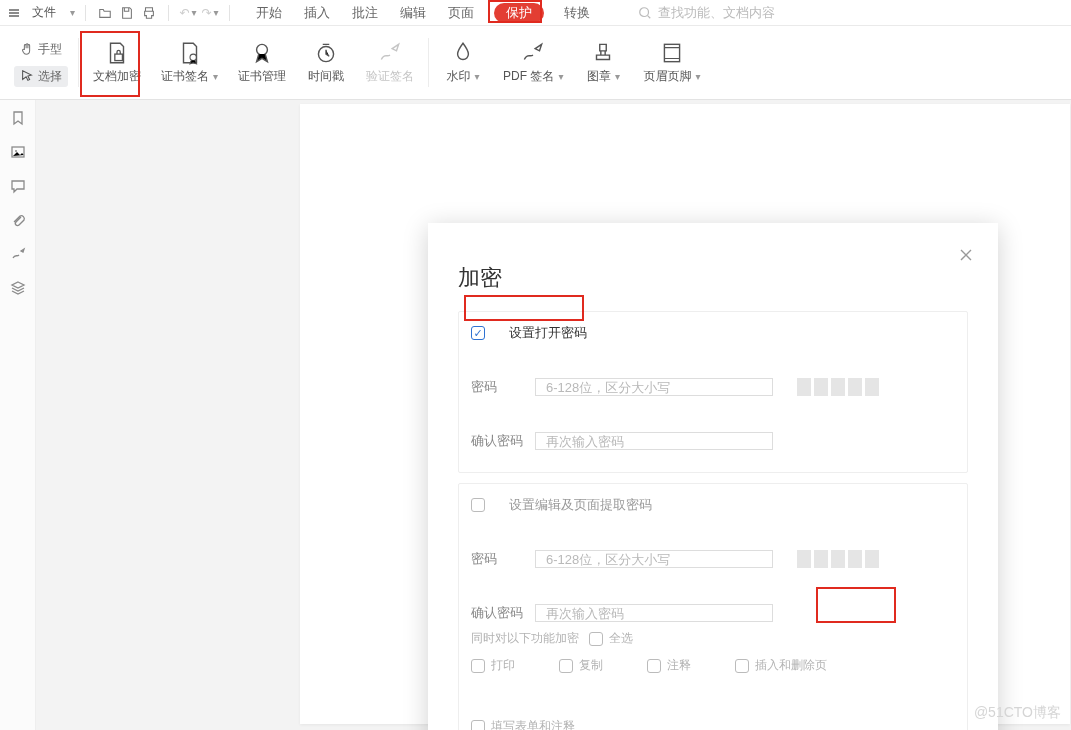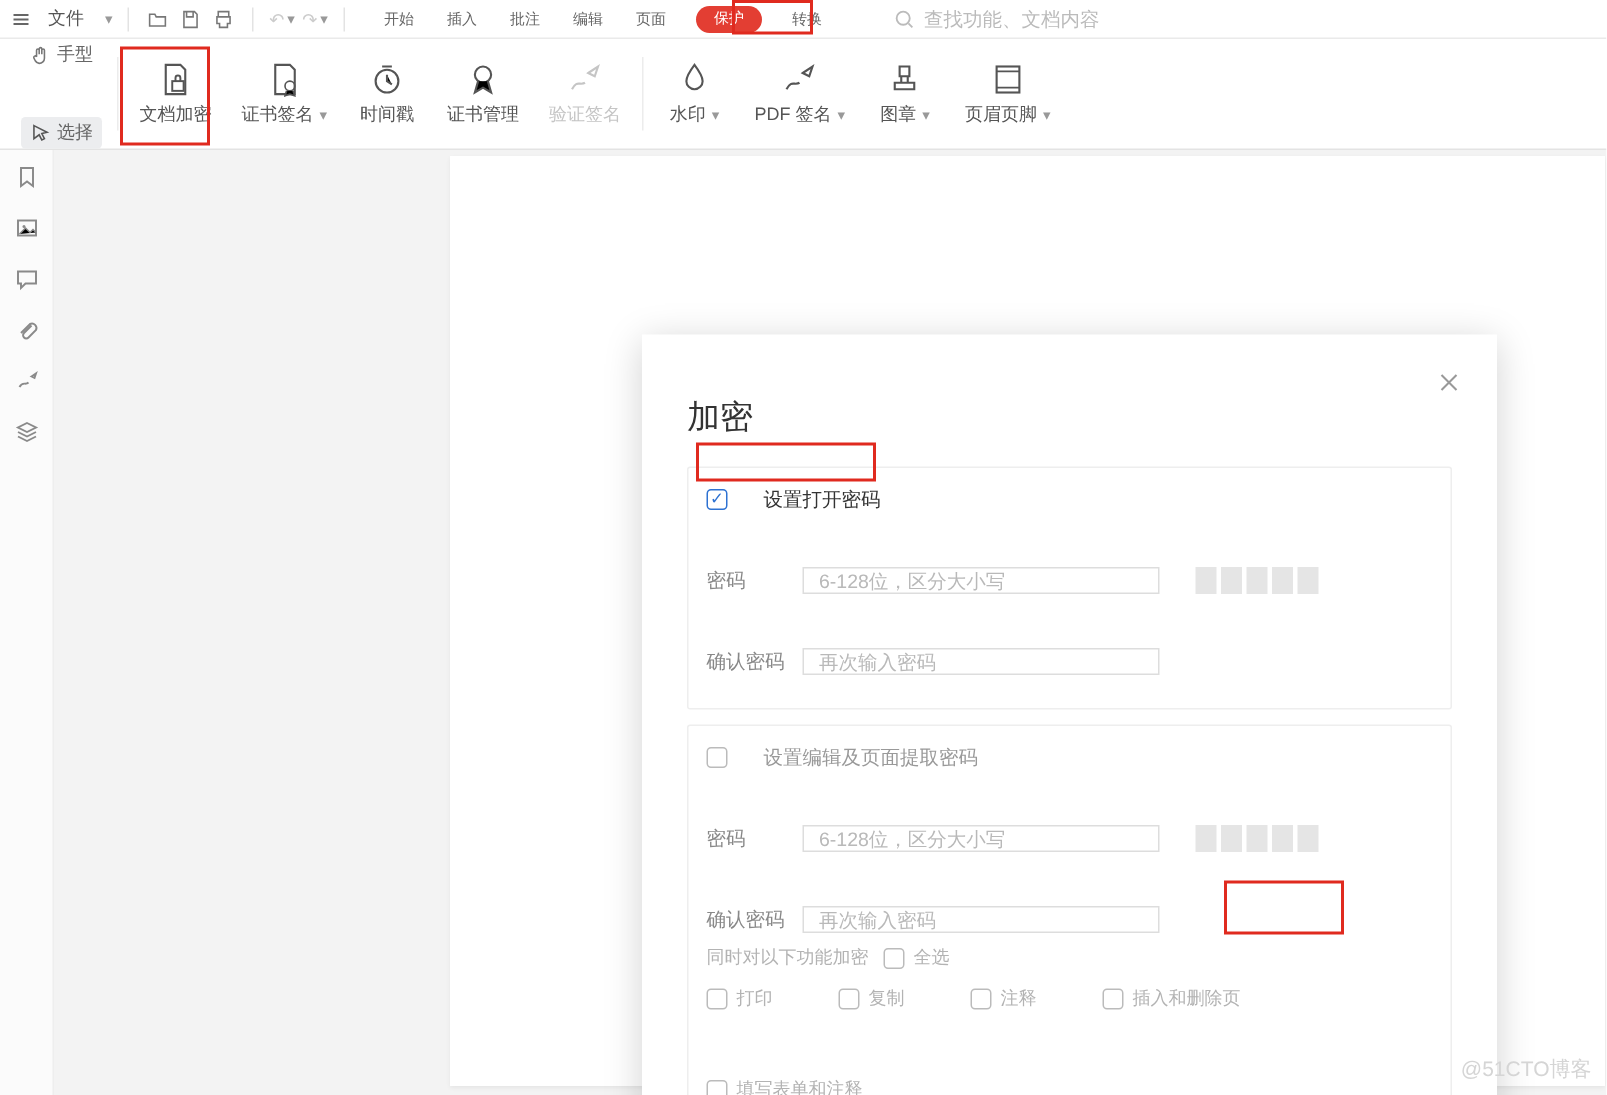--- a/index.html
+++ b/index.html
@@ -1,30 +1,30 @@
 <!DOCTYPE html>
 <html><head>
 <meta charset="utf-8">
 <style>
   * { box-sizing: border-box; font-family: "Microsoft YaHei", sans-serif; }
   body { margin:0; width:1071px; height:730px; background:#fff; overflow:hidden; color:#333; font-size:12px; position:relative; }
   .topbar { height:26px; background:#fff; border-bottom:1px solid #eaeaea; display:flex; align-items:center; padding:0 8px; gap:4px; }
   .file-menu { display:flex; align-items:center; gap:12px; color:#555; cursor:pointer; }
   .vsep { width:1px; height:16px; background:#e3e3e3; margin:0 6px; }
   .top-icon { color:#6b6b6b; cursor:pointer; width:18px; height:18px; display:flex; align-items:center; justify-content:center; }
-  .menu-tabs { display:flex; gap:18px; margin-left:14px; font-size:10px; color:#666; }
+  .menu-tabs { display:flex; align-items:center; gap:18px; margin-left:14px; font-size:13px; color:#666; }
   .menu-tab { cursor:pointer; padding:2px 2px; }
   .menu-tab.active { background:#e33e33; color:#fff; border-radius:10px; padding:1px 12px; }
   .search-wrap { margin-left:42px; display:flex; align-items:center; gap:6px; color:#bbb; font-size:13px; }
   .ribbon { height:74px; background:#fff; border-bottom:1px solid #e3e3e3; display:flex; align-items:stretch; padding:0 8px; }
   .tool-col { display:flex; flex-direction:column; align-items:center; justify-content:center; padding:0 10px; gap:2px; cursor:pointer; min-width:60px; }
   .tool-col svg { color:#555; }
   .tool-col .lbl { font-size:12px; color:#555; display:flex; align-items:center; gap:2px; }
   .tool-col.disabled .lbl, .tool-col.disabled svg { color:#c5c5c5; }
-  .mode-col { display:flex; flex-direction:column; justify-content:space-between; gap:6px; padding:0 6px; }
+  .mode-col { display:flex; flex-direction:column; justify-content:center; gap:6px; padding:0 6px; }
   .mode-btn { display:flex; align-items:center; gap:4px; color:#666; cursor:pointer; font-size:12px; padding:2px 6px; border-radius:3px; }
   .mode-btn.sel { background:#ecedef; }
   .rib-sep { width:1px; background:#ececec; margin:12px 4px; }
   .workarea { position:absolute; top:100px; left:0; right:0; bottom:0; background:#f3f3f3; display:flex; }
   .sidebar { width:36px; background:#fbfbfb; border-right:1px solid #eee; display:flex; flex-direction:column; align-items:center; padding-top:10px; gap:18px; }
   .sidebar svg { color:#8a8a8a; cursor:pointer; }
   .doc-canvas { position:absolute; left:300px; top:4px; width:770px; height:620px; background:#fff; box-shadow:0 1px 3px rgba(0,0,0,.06); }
   .dialog { position:absolute; left:428px; top:223px; width:570px; background:#fff; box-shadow:0 4px 24px rgba(0,0,0,.18); padding:40px 30px 30px; }
   .dlg-title { font-size:22px; color:#333; margin-bottom:18px; }
   .dlg-close { position:absolute; top:24px; right:24px; cursor:pointer; color:#888; }
@@ -131,31 +131,31 @@
         <circle cx="15" cy="16" r="3" fill="none" stroke="#555"></circle>
         <path stroke="#555" d="M13 19l-1 3 3-1 3 1-1-3"></path>
       </svg>
     <span class="lbl">
         <span>证书签名</span>
         <span class="caret">▾</span>
       </span>
   </div>
   <div class="tool-col">
     <svg width="26" height="26" viewBox="0 0 24 24">
+        <circle cx="12" cy="9" r="5" fill="none" stroke="#555" stroke-width="1.3"></circle>
+        <path stroke="#555" stroke-width="1.3" d="M9 13l-2 7 5-3 5 3-2-7"></path>
+      </svg>
+    <span class="lbl">证书管理</span>
+  </div>
+  <div class="tool-col">
+    <svg width="26" height="26" viewBox="0 0 24 24">
         <circle cx="12" cy="13" r="7" fill="none" stroke="#555" stroke-width="1.3"></circle>
         <path stroke="#555" stroke-width="1.3" d="M12 9v4l3 2M9 4h6"></path>
       </svg>
     <span class="lbl">时间戳</span>
-  </div>
-  <div class="tool-col">
-    <svg width="26" height="26" viewBox="0 0 24 24">
-        <circle cx="12" cy="9" r="5" fill="none" stroke="#555" stroke-width="1.3"></circle>
-        <path stroke="#555" stroke-width="1.3" d="M9 13l-2 7 5-3 5 3-2-7"></path>
-      </svg>
-    <span class="lbl">证书管理</span>
   </div>
   <div class="tool-col disabled">
     <svg width="26" height="26" viewBox="0 0 24 24">
         <path fill="none" stroke="#c5c5c5" stroke-width="1.3" d="M4 18c3-6 5-2 8-4M14 8l6-4-2 6z"></path>
       </svg>
     <span class="lbl">验证签名</span>
   </div>
   <div class="rib-sep"></div>
   <div class="tool-col">
     <svg width="26" height="26" viewBox="0 0 24 24">

